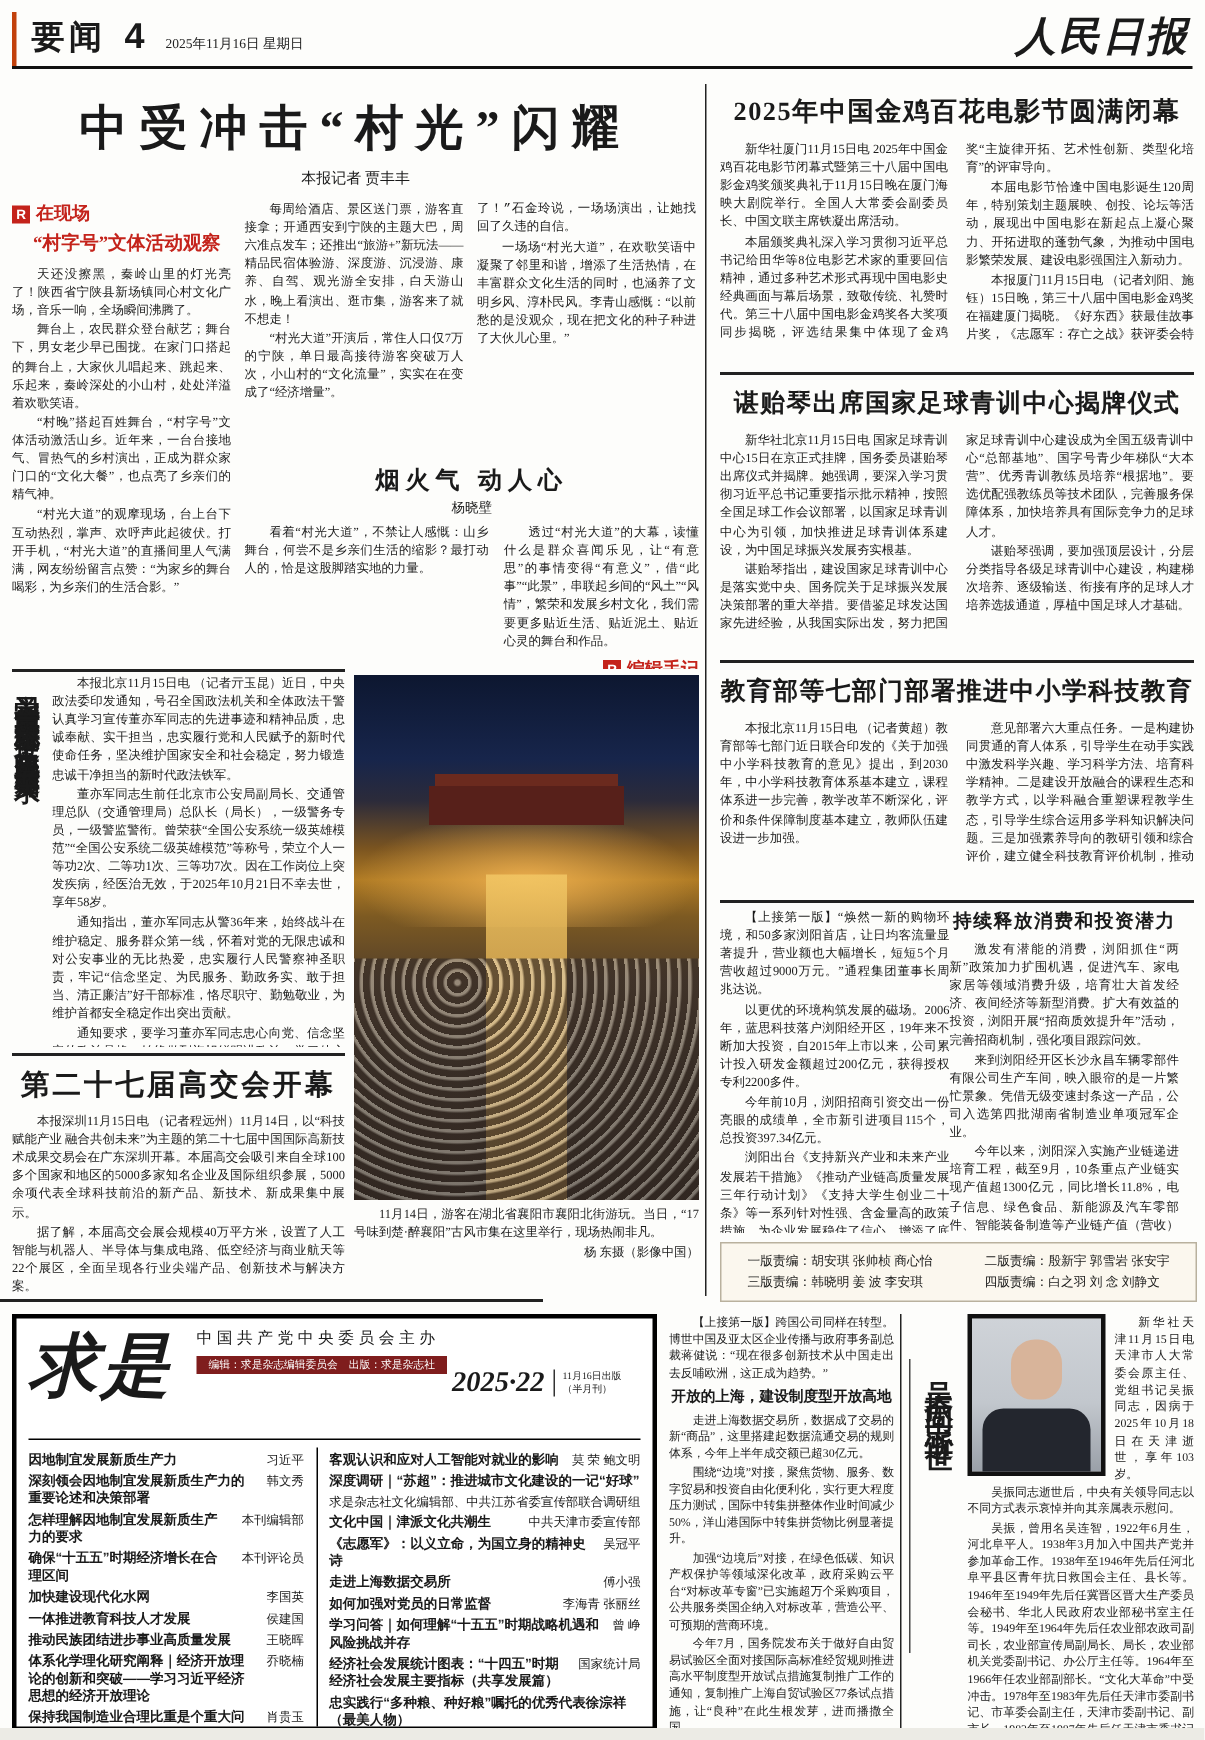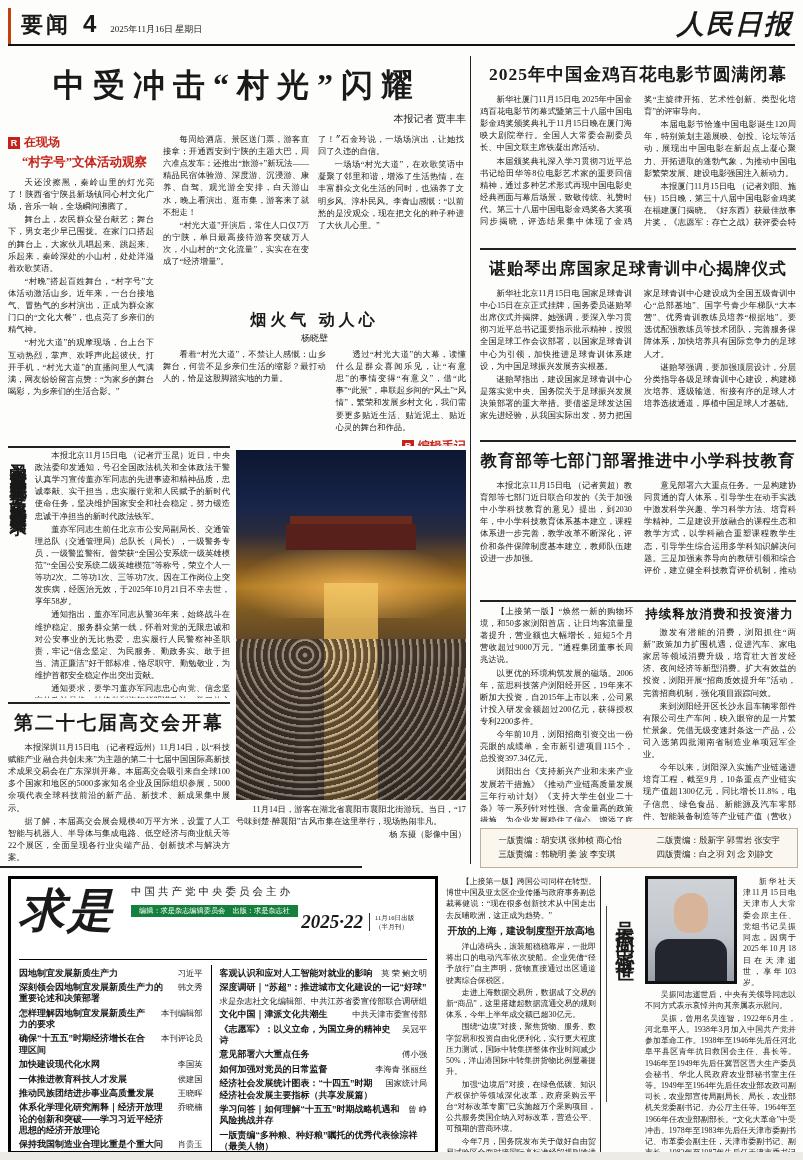--- a/index.html
+++ b/index.html
@@ -20,21 +20,21 @@
   #header{position:absolute;left:8px;top:6px;width:787px;height:38px;border-bottom:2px solid #111;}
   #section-box{display:inline-flex;align-items:baseline;border-left:3px solid #c2410c;padding:2px 0 4px 10px;margin-top:2px;}
   #section-name{font-size:22px;font-weight:bold;letter-spacing:3px;}
   #page-num{font-size:24px;font-weight:bold;margin-left:12px;font-family:"Liberation Sans",sans-serif;}
   #page-date{font-size:9px;margin-left:14px;color:#222;}
   #paper-logo{position:absolute;right:2px;top:0;font-size:27px;font-weight:bold;font-style:italic;letter-spacing:2px;}
 
   
   #panel-lead{position:absolute;left:8px;top:50px;width:458px;height:396px;overflow:hidden;}
   #lead-headline{font-size:32px;font-weight:bold;letter-spacing:8px;text-align:center;margin:14px 0 4px 0;}
-  #lead-byline{font-size:10px;text-align:right;margin-bottom:8px;}
+  #lead-byline{font-size:10px;text-align:center;margin-bottom:8px;}
   .lead-row{display:flex;gap:9px;}
   .lead-col{width:146px;}
   .tag-line{display:flex;align-items:center;gap:4px;color:#c4231b;font-weight:bold;font-size:12px;}
   .tag-box{width:12px;height:12px;background:#c4231b;color:#fff;font-size:9px;line-height:12px;text-align:center;font-family:"Liberation Sans",sans-serif;}
   .tag-sub{color:#c4231b;font-weight:bold;font-size:12.5px;margin:3px 0 6px 14px;}
   #fire-box{margin-top:6px;height:150px;overflow:hidden;}
   #fire-title{font-size:16px;font-weight:bold;text-align:center;letter-spacing:4px;margin:2px 0 1px 0;}
   #fire-byline{font-size:9px;text-align:center;margin-bottom:4px;}
   .fire-cols{display:flex;gap:10px;}
   #fire-tag{display:flex;justify-content:flex-end;align-items:center;gap:4px;color:#c4231b;font-weight:bold;font-size:12px;margin-top:4px;}
@@ -62,34 +62,34 @@
 
   
   #divider-main{left:470px;top:56px;height:808px;}
 
   
   .r-panel{position:absolute;left:480px;width:316px;overflow:hidden;}
   .r-head{font-weight:bold;text-align:center;letter-spacing:1px;}
   #film-head{font-size:17.5px;margin:4px 0 8px 0;}
   #fb-head{font-size:16.5px;margin:2px 0 8px 0;}
   #edu-head{font-size:16.5px;margin:2px 0 8px 0;}
-  #cons-cols{display:flex;gap:10px;}
+  #cons-cols{display:flex;gap:0;}
   #cons-sub{font-size:12.5px;font-weight:bold;text-align:center;letter-spacing:1px;margin:0 0 4px 0;}
   #panel-credits{position:absolute;left:480px;top:828px;width:316px;height:38px;border:1px solid #b9b19e;background:#fbf7ee;
     display:flex;align-items:center;justify-content:space-around;font-size:8.5px;line-height:1.6;}
 
   
   #rule-bottomleft{left:0;top:866px;width:362px;}
   #panel-qiushi{position:absolute;left:8px;top:876px;width:430px;height:278px;border:3px solid #000;box-sizing:border-box;padding:4px 8px;overflow:hidden;background:#fff;}
   #q-header{display:flex;align-items:flex-start;border-bottom:1.5px solid #000;padding-bottom:4px;height:72px;}
   #q-logo{font-size:46px;font-weight:bold;font-style:italic;width:112px;line-height:1.2;letter-spacing:2px;}
   #q-mid{flex:1;padding-top:2px;}
   #q-org{font-size:10.5px;letter-spacing:3px;}
   #q-latin{font-size:29px;font-weight:bold;letter-spacing:7px;line-height:1.05;}
-  #q-pubbar{display:inline-block;background:#15803d;color:#fff;font-size:7.2px;padding:1px 8px;margin-top:2px;text-align:right;}
+  #q-pubbar{display:inline-block;background:#7f1d1d;color:#fff;font-size:7.2px;padding:1px 8px;margin-top:2px;text-align:right;}
   #q-issue-wrap{display:flex;align-items:center;gap:6px;padding-top:28px;}
   #q-issue{font-size:19px;font-weight:bold;font-style:italic;white-space:nowrap;}
   #q-issue-note{font-size:6.6px;border-left:1px solid #333;padding-left:5px;width:52px;line-height:1.4;}
   #q-toc{display:flex;margin-top:5px;}
   .q-col{flex:1;}
   .q-col.first{padding-right:8px;border-right:1px solid #000;}
   .q-col.second{padding-left:8px;}
   .toc-item{display:flex;align-items:baseline;margin:2.5px 0;}
   .toc-title{flex:1;font-size:9px;font-weight:bold;line-height:1.3;font-family:"Liberation Sans",sans-serif;}
   .toc-author{font-size:8.3px;white-space:nowrap;padding-left:8px;}
@@ -335,46 +335,45 @@
         </div>
       <div class="toc-item">
           <span class="toc-title">文化中国｜津派文化共潮生</span>
           <span class="toc-author">中共天津市委宣传部</span>
         </div>
       <div class="toc-item">
           <span class="toc-title">《志愿军》：以义立命，为国立身的精神史诗</span>
           <span class="toc-author">吴冠平</span>
         </div>
       <div class="toc-item">
-          <span class="toc-title">意见部署六大重点任务</span>
+          <span class="toc-title">走进上海数据交易所</span>
           <span class="toc-author">傅小强</span>
         </div>
       <div class="toc-item">
           <span class="toc-title">如何加强对党员的日常监督</span>
           <span class="toc-author">李海青 张丽丝</span>
         </div>
       <div class="toc-item">
+          <span class="toc-title">学习问答｜如何理解“十五五”时期战略机遇和风险挑战并存</span>
+          <span class="toc-author">曾 峥</span>
+        </div>
+      <div class="toc-item">
           <span class="toc-title">经济社会发展统计图表：“十四五”时期经济社会发展主要指标（共享发展篇）</span>
           <span class="toc-author">国家统计局</span>
         </div>
       <div class="toc-item">
-          <span class="toc-title">学习问答｜如何理解“十五五”时期战略机遇和风险挑战并存</span>
-          <span class="toc-author">曾 峥</span>
-        </div>
-      <div class="toc-item">
-          <span class="toc-title">一版责编“多种粮、种好粮”嘱托的优秀代表徐淙祥（最美人物）</span>
+          <span class="toc-title">忠实践行“多种粮、种好粮”嘱托的优秀代表徐淙祥（最美人物）</span>
         </div>
     </div>
   </div>
 </div>
 
 <div id="panel-shanghai">
   <p class="p body-xs">【上接第一版】跨国公司同样在转型。博世中国及亚太区企业传播与政府事务副总裁蒋健说：“现在很多创新技术从中国走出去反哺欧洲，这正成为趋势。”</p>
   <div id="sh-head">开放的上海，建设制度型开放高地</div>
-  <p class="p body-xs">洋山港码头，滚装船稳稳靠岸，一批即将出口的电动汽车依次驶船。企业凭借“径予放行”自主声明，货物直接通过出区通道驶离综合保税区。</p>
   <p class="p body-xs">走进上海数据交易所，数据成了交易的新“商品”，这里搭建起数据流通交易的规则体系，今年上半年成交额已超30亿元。</p>
   <p class="p body-xs">围绕“边境”对接，聚焦货物、服务、数字贸易和投资自由化便利化，实行更大程度压力测试，国际中转集拼整体作业时间减少50%，洋山港国际中转集拼货物比例显著提升。</p>
   <p class="p body-xs">加强“边境后”对接，在绿色低碳、知识产权保护等领域深化改革，政府采购云平台“对标改革专窗”已实施超万个采购项目，公共服务类国企纳入对标改革，营造公平、可预期的营商环境。</p>
   <p class="p body-xs">今年7月，国务院发布关于做好自由贸易试验区全面对接国际高标准经贸规则推进高水平制度型开放试点措施复制推广工作的通知，复制推广上海自贸试验区77条试点措施，让“良种”在此生根发芽，进而播撒全国。</p>
 
 </div>
 
 <div class="rule-v" id="divider-bottom"></div>
 
 <div id="panel-obituary">

